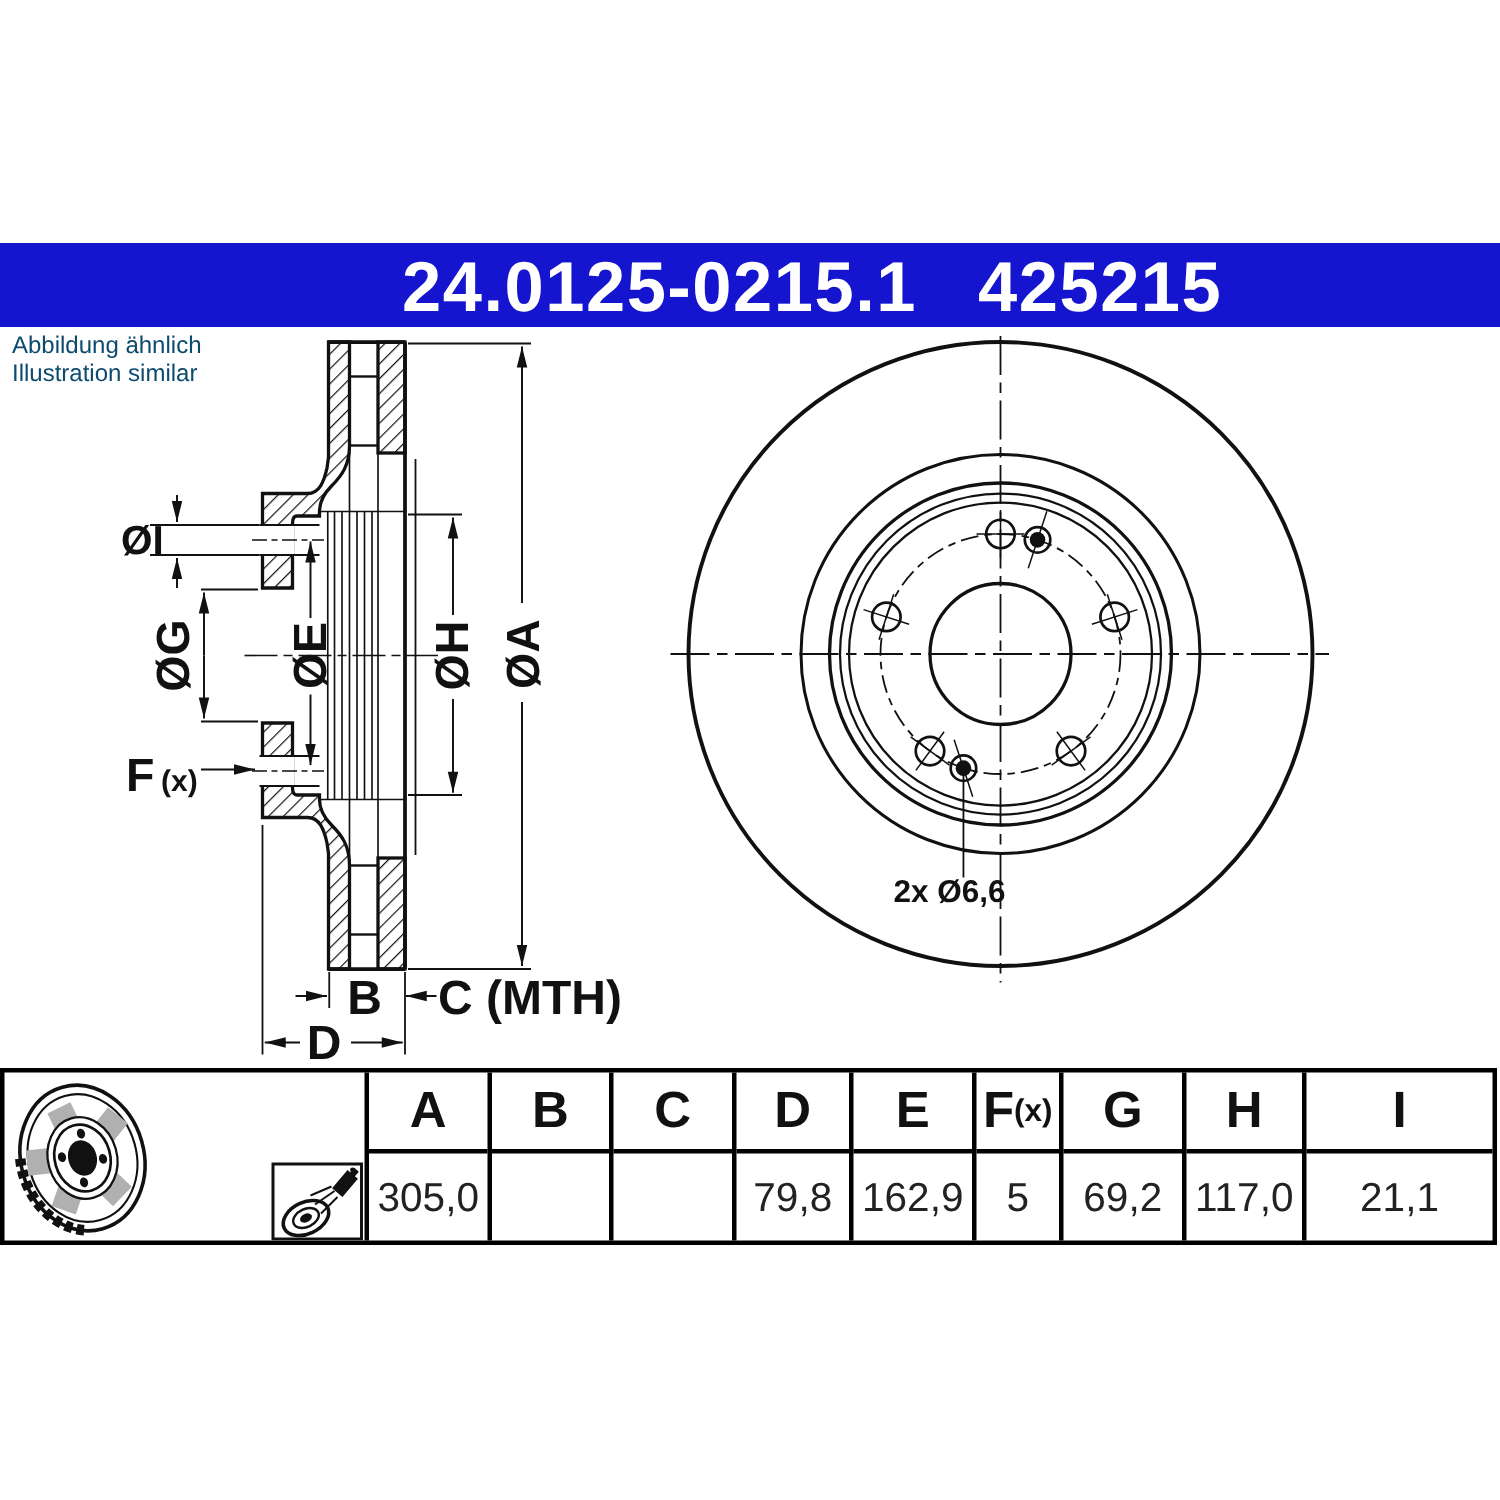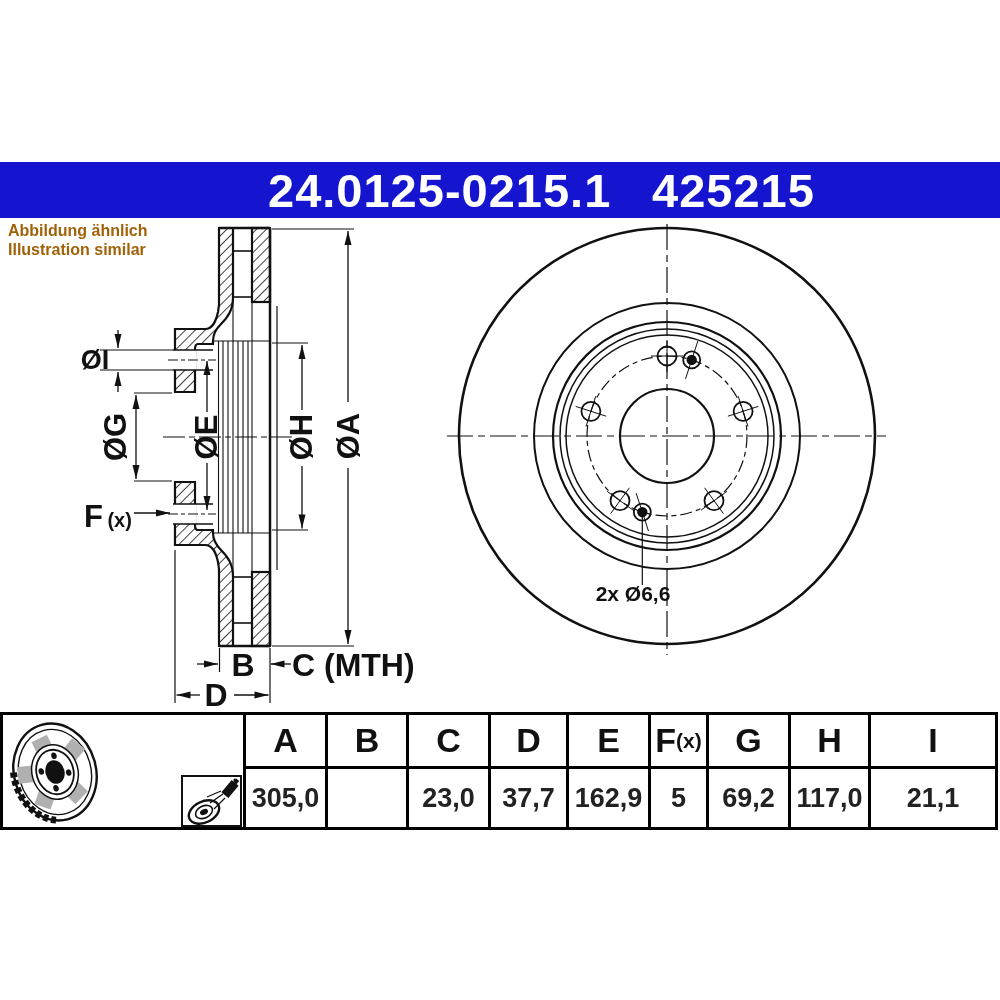--- a/index.html
+++ b/index.html
@@ -3,32 +3,32 @@
 <meta charset="utf-8">
 <style>
   html,body{margin:0;padding:0;background:#fff;}
   #page{position:relative;width:1000px;height:1000px;background:#ffffff;overflow:hidden;
         font-family:"Liberation Sans", sans-serif;}
   #header-band{position:absolute;left:0;top:162px;width:1000px;height:56px;background:#1515CF;}
   #header-band .pn{position:absolute;top:0;height:56px;line-height:58px;color:#fff;
         font-weight:bold;font-size:47px;letter-spacing:1px;white-space:nowrap;}
   #pn-main{left:268px;width:316px;text-align:center;}
   #pn-ref{left:652px;width:140px;text-align:center;}
-  #note{position:absolute;left:8px;top:221px;font-size:16px;font-weight:bold;color:#a16207;line-height:19px;}
+  #note{position:absolute;left:8px;top:221px;font-size:16px;font-weight:normal;color:#0c4a6e;line-height:19px;}
   svg{position:absolute;left:0;top:0;}
   #drawing-svg{z-index:1;}
   
   #spec-table{position:absolute;left:0px;top:712px;z-index:2;display:flex;flex-direction:row;
      border:3px solid #000;background:#fff;width:992px;height:112px;}
   .tcol{border-left:3px solid #000;display:flex;flex-direction:column;}
   .tcol.first{border-left:none;position:relative;width:240px;}
   .hcell{height:51px;border-bottom:3px solid #000;display:flex;align-items:center;justify-content:center;
      font-weight:bold;font-size:34px;color:#111;}
   .vcell{flex:1;display:flex;align-items:center;justify-content:center;
-     font-weight:bold;font-size:27px;color:#222;}
+     font-weight:normal;font-size:27px;color:#222;}
   .hsub{font-size:21px;font-weight:bold;}
   .w79{width:79px}.w78{width:78px}.w75{width:75px}.w55{width:55px}.w77{width:77px}.w124{width:124px}
 </style>
 </head>
 <body>
 
 <div id="page">
 
   <div id="header-band">
     <span id="pn-main" class="pn">24.0125-0215.1</span>
@@ -258,28 +258,27 @@
       <div class="hcell">
           <span>B</span>
           <span class="hsub"></span>
         </div>
     </div>
     <div class="tcol w79">
       <div class="hcell">
           <span>C</span>
           <span class="hsub"></span>
         </div>
-      <div class="vcell">23,0</div>
     </div>
     <div class="tcol w75">
       <div class="hcell">
           <span>D</span>
           <span class="hsub"></span>
         </div>
-      <div class="vcell">37,7</div>
+      <div class="vcell">79,8</div>
     </div>
     <div class="tcol w79">
       <div class="hcell">
           <span>E</span>
           <span class="hsub"></span>
         </div>
       <div class="vcell">162,9</div>
     </div>
     <div class="tcol w55">
       <div class="hcell">

